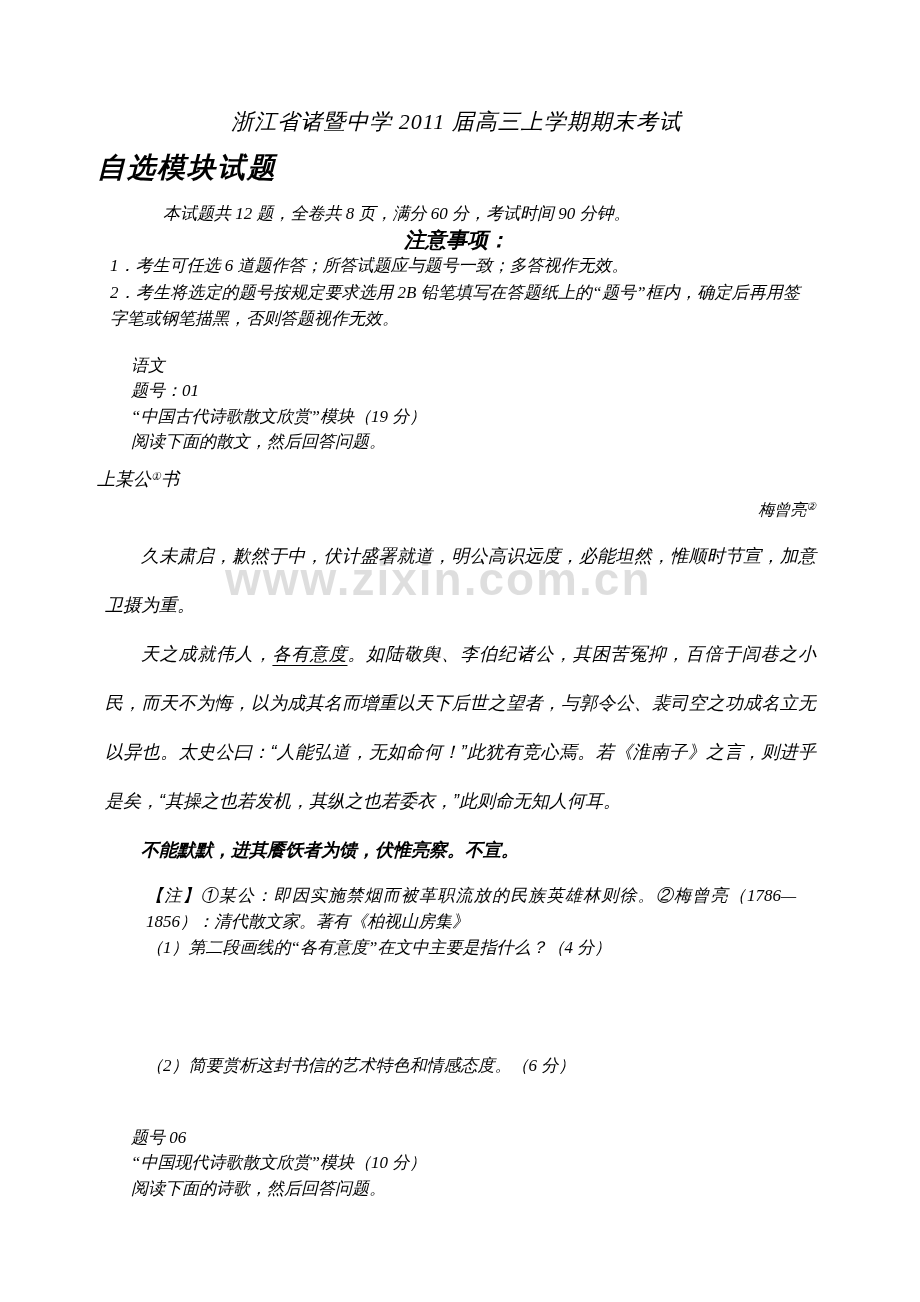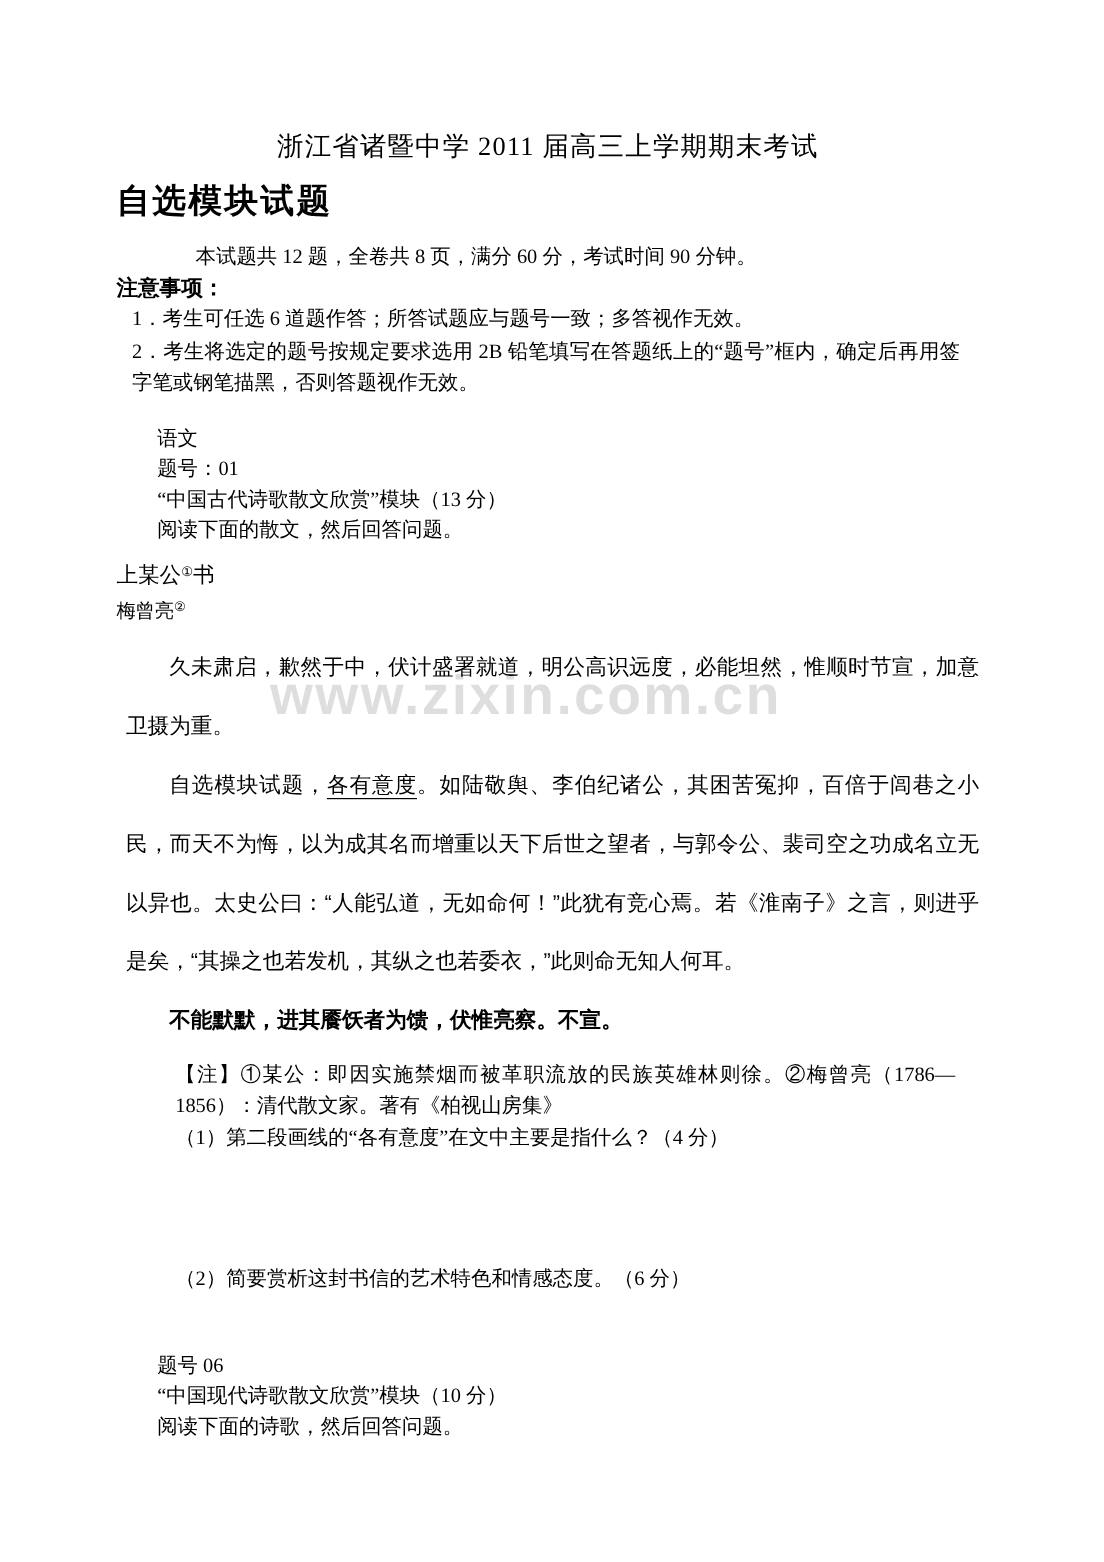--- a/index.html
+++ b/index.html
@@ -22,20 +22,21 @@
     font-weight: bold;
     color: rgba(0,0,0,0.13);
     letter-spacing: 2px;
     white-space: nowrap;
     user-select: none;
   }
   .content {
     position: relative;
     z-index: 1;
     padding: 106px 104px 0 97px;
+    font-style: italic;
   }
   .doc-title {
     text-align: center;
     font-size: 22px;
     line-height: 32px;
     letter-spacing: 1px;
   }
   .doc-subtitle {
     text-align: left;
     font-family: "Liberation Sans", sans-serif;
@@ -47,22 +48,23 @@
   }
   .summary {
     margin-top: 15px;
     margin-left: 66px;
     font-size: 17px;
     line-height: 26px;
   }
   .notice-heading {
     font-family: "Liberation Sans", sans-serif;
     font-weight: bold;
-    font-size: 18px;
+    font-size: 21px;
     line-height: 26px;
+    text-align: center;
   }
   .notice-item {
     margin-left: 13px;
     margin-right: 16px;
     font-size: 17px;
     line-height: 26.5px;
     text-align: justify;
   }
   .sec-block {
     margin-left: 34px;
@@ -70,21 +72,21 @@
     line-height: 25.5px;
   }
   .sec-1 { margin-top: 20px; }
   .essay-title {
     font-family: "Liberation Sans", sans-serif;
     font-size: 18px;
     line-height: 22px;
     margin-top: 13px;
   }
   .essay-author {
-    text-align: left;
+    text-align: right;
     font-family: "Liberation Sans", sans-serif;
     font-size: 16px;
     line-height: 20px;
     margin-top: 10px;
   }
   sup.note-mark {
     font-size: 11px;
     vertical-align: 5px;
     line-height: 0;
   }
@@ -135,37 +137,37 @@
 
     <div class="notice-heading">注意事项：</div>
 
     <div class="notice-item">1．考生可任选 6 道题作答；所答试题应与题号一致；多答视作无效。</div>
 
     <div class="notice-item">2．考生将选定的题号按规定要求选用 2B 铅笔填写在答题纸上的“题号”框内，确定后再用签字笔或钢笔描黑，否则答题视作无效。</div>
 
     <div class="sec-block sec-1">
       <div>语文</div>
       <div>题号：01</div>
-      <div>“中国古代诗歌散文欣赏”模块（13 分）</div>
+      <div>“中国古代诗歌散文欣赏”模块（19 分）</div>
       <div>阅读下面的散文，然后回答问题。</div>
     </div>
 
     <div class="essay-title">
       <span>上某公</span><sup class="note-mark">①</sup><span>书</span>
     </div>
 
     <div class="essay-author">
       <span>梅曾亮</span><sup class="note-mark">②</sup>
     </div>
 
     <div class="essay-body">
       <p class="body-para">久未肃启，歉然于中，伏计盛署就道，明公高识远度，必能坦然，惟顺时节宣，加意卫摄为重。</p>
 
       <p class="body-para">
-        <span>自选模块试题，</span><span class="underlined">各有意度</span><span>。如陆敬舆、李伯纪诸公，其困苦冤抑，百倍于闾巷之小民，而天不为悔，以为成其名而增重以天下后世之望者，与郭令公、裴司空之功成名立无以异也。太史公曰：“人能弘道，无如命何！”此犹有竞心焉。若《淮南子》之言，则进乎是矣，“其操之也若发机，其纵之也若委衣，”此则命无知人何耳。</span>
+        <span>天之成就伟人，</span><span class="underlined">各有意度</span><span>。如陆敬舆、李伯纪诸公，其困苦冤抑，百倍于闾巷之小民，而天不为悔，以为成其名而增重以天下后世之望者，与郭令公、裴司空之功成名立无以异也。太史公曰：“人能弘道，无如命何！”此犹有竞心焉。若《淮南子》之言，则进乎是矣，“其操之也若发机，其纵之也若委衣，”此则命无知人何耳。</span>
       </p>
 
       <p class="body-para bold">不能默默，进其餍饫者为馈，伏惟亮察。不宣。</p>
     </div>
 
     <div class="note-block">【注】①某公：即因实施禁烟而被革职流放的民族英雄林则徐。②梅曾亮（1786—1856）：清代散文家。著有《柏视山房集》</div>
 
     <div class="sub-question q1">（1）第二段画线的“各有意度”在文中主要是指什么？（4 分）</div>
 
     <div class="sub-question q2">（2）简要赏析这封书信的艺术特色和情感态度。（6 分）</div>

